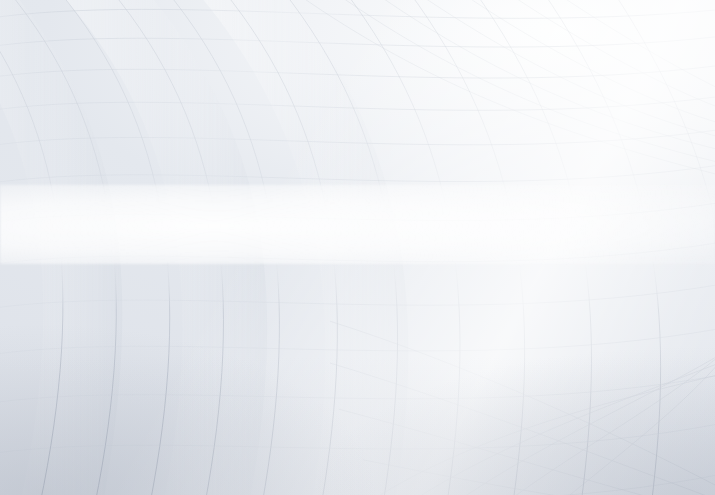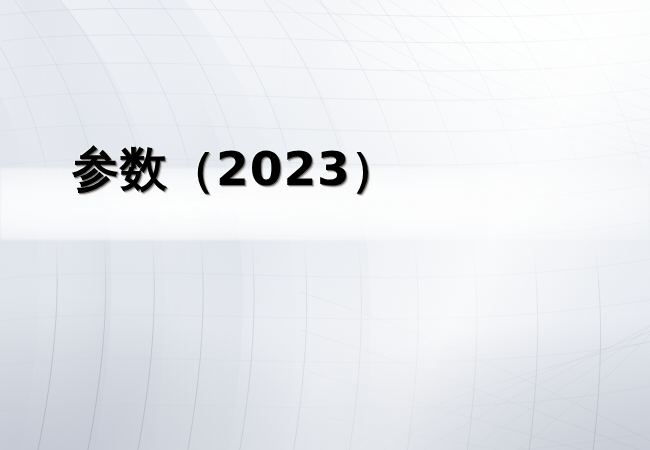--- a/index.html
+++ b/index.html
@@ -173,16 +173,15 @@
       <path d="M 308 372 C 430 404 560 446 630 462"></path>
       <path d="M 330 418 C 440 440 530 456 586 462"></path>
     </g>
   </svg>
 
   <div class="bg-layer bg-sheen"></div>
   <div class="bg-layer bg-streak"></div>
   <div class="bg-layer bg-vignette"></div>
 
   <div class="title-block">
-    <span class="title-line">参数（2023）</span>
   </div>
 
 </div>
 
 </body></html>

